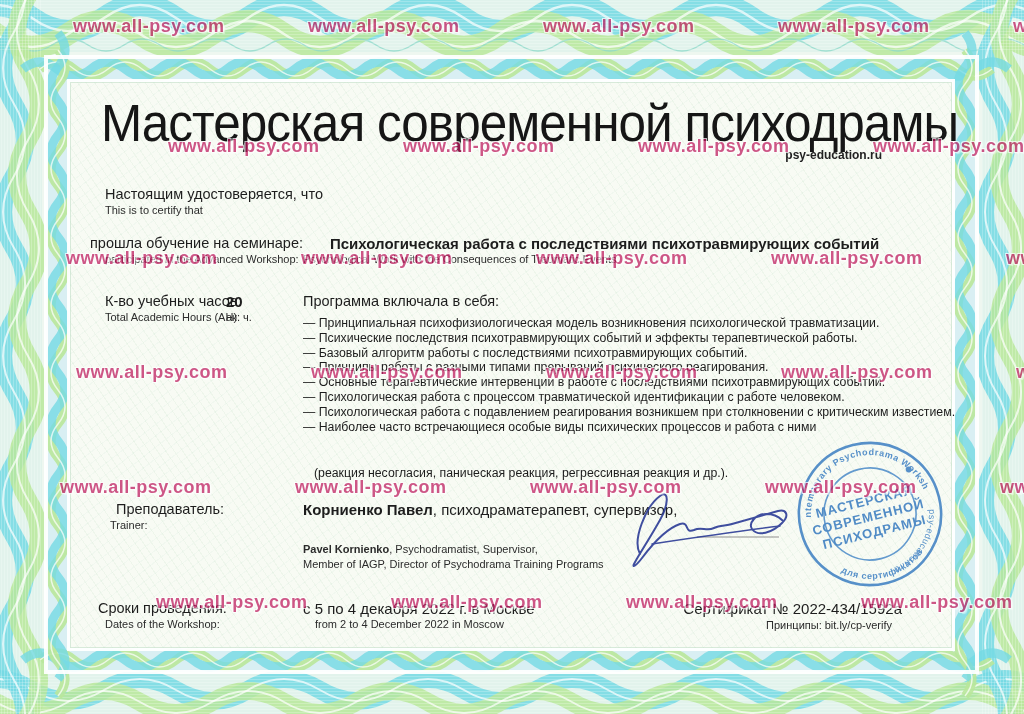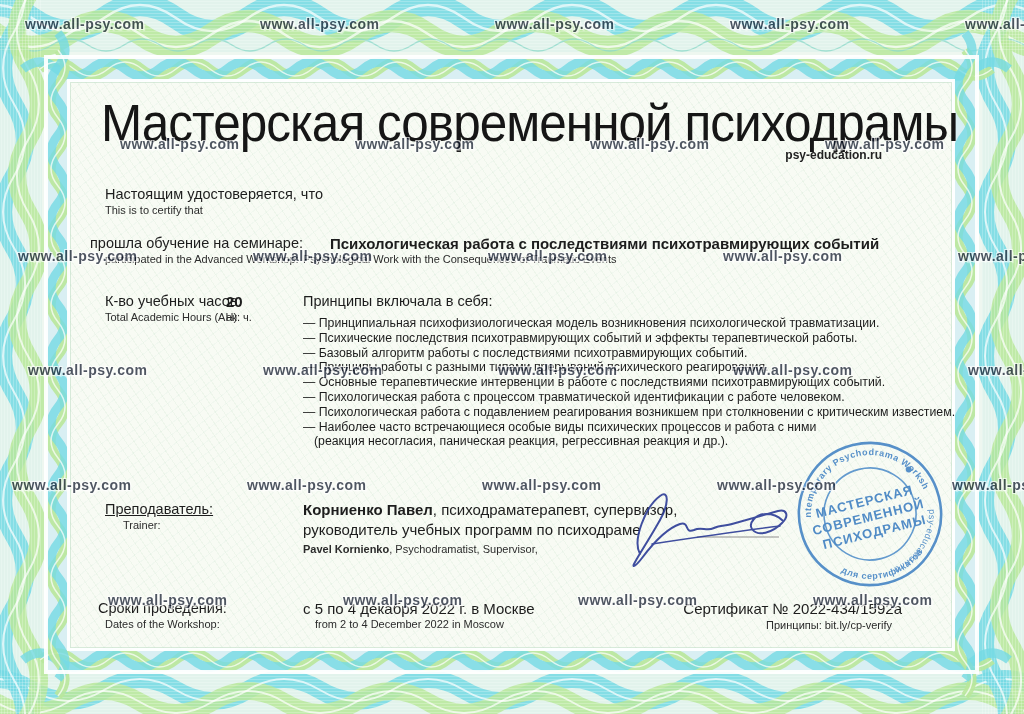--- a/index.html
+++ b/index.html
@@ -17,22 +17,22 @@
   .txt{position:absolute;z-index:10;color:#1d1d1d;white-space:nowrap;}
   .title{left:101px;top:94px;font-size:51px;letter-spacing:-1px;transform:scaleX(.97);transform-origin:left top;color:#161616;}
   .site{right:142px;top:148px;font-size:12px;font-weight:bold;color:#222;}
   .lab{font-size:14.5px;}
   .lab-en{font-size:11px;color:#2b2b2b;}
   .val{font-size:15px;}
   .b{font-weight:bold;}
   .program-list{position:absolute;left:303px;top:316px;z-index:10;font-size:12.3px;line-height:14.8px;color:#1c1c1c;white-space:nowrap;}
   .program-item{height:14.8px;}
   .wm-layer{position:absolute;inset:0;z-index:30;pointer-events:none;}
-  .wm{position:absolute;font-size:14px;font-weight:bold;letter-spacing:.5px;color:#0f172a;opacity:.72;white-space:nowrap;
-      text-shadow:1px 1px 0 #fff,-1px -1px 0 #fff,1px -1px 0 #fff,-1px 1px 0 #fff,2px 2px 1px rgba(255,255,255,.65);}
+  .wm{position:absolute;font-size:18px;font-weight:bold;letter-spacing:.5px;color:#be185d;opacity:.72;white-space:nowrap;
+      text-shadow:1px 1px 0 #fff,-1px -1px 0 #fff,1px -1px 0 #fff,-1px 1px 0 #fff,2px 2px 1px rgba(255,255,255,.65);padding-left:48px;}
   .stamp{position:absolute;left:785px;top:429px;z-index:12;opacity:.85;}
   .s-ring1{fill:none;stroke:#3b7ec2;stroke-width:2.6;}
   .s-ring2{fill:none;stroke:#4a8ac8;stroke-width:1.6;}
   .s-arc{fill:#3b7ec2;font-size:9px;font-weight:bold;letter-spacing:.6px;}
   .s-arc-sm{fill:#3b7ec2;font-size:9px;letter-spacing:.4px;}
   .s-center{fill:#3579bf;font-size:13px;font-weight:bold;letter-spacing:1px;text-anchor:middle;}
   .s-dot{fill:#3b7ec2;}
   .signature{position:absolute;left:612px;top:468px;z-index:13;}
   .sig-underline{position:absolute;left:697px;top:536px;width:82px;height:2px;background:#8f8f8f;opacity:.5;z-index:11;}
 </style>
@@ -107,38 +107,38 @@
   <div class="txt lab" style="left:90px;top:235px;">прошла обучение на семинаре:</div>
   <div class="txt lab-en" style="left:105px;top:253px;">participated in the Advanced Workshop:</div>
   <div class="txt val b" style="left:303px;top:235px;margin-left:27px;">Психологическая работа с последствиями психотравмирующих событий</div>
   <div class="txt lab-en" style="left:303px;top:253px;">Psychological Work with the Consequences of Traumatic Events</div>
 
   <div class="txt lab" style="left:105px;top:293px;">К-во учебных часов:</div>
   <div class="txt lab-en" style="left:105px;top:311px;">Total Academic Hours (AH):</div>
   <div class="txt val b" style="left:226px;top:293px;">20</div>
   <div class="txt lab-en" style="left:226px;top:311px;">ак. ч.</div>
 
-  <div class="txt lab" style="left:303px;top:293px;">Принципы включала в себя:</div>
+  <div class="txt lab" style="left:303px;top:293px;">Программа включала в себя:</div>
   <div class="program-list" id="program-list">
       <div class="program-item">— Принципиальная психофизиологическая модель возникновения психологической травматизации.</div>
       <div class="program-item">— Психические последствия психотравмирующих событий и эффекты терапевтической работы.</div>
       <div class="program-item">— Базовый алгоритм работы с последствиями психотравмирующих событий.</div>
       <div class="program-item">— Принципы работы с разными типами прерываний психического реагирования.</div>
       <div class="program-item">— Основные терапевтические интервенции в работе с последствиями психотравмирующих событий.</div>
       <div class="program-item">— Психологическая работа с процессом травматической идентификации с работе человеком.</div>
       <div class="program-item">— Психологическая работа с подавлением реагирования возникшем при столкновении с критическим известием.</div>
       <div class="program-item">— Наиболее часто встречающиеся особые виды психических процессов и работа с ними</div>
-      <div class="program-item" style="padding-left: 11px;">(реакция несогласия, паническая реакция, регрессивная реакция и др.).</div>
+      <div class="program-item" style="padding-left: 11px; margin-top: 32px;">(реакция несогласия, паническая реакция, регрессивная реакция и др.).</div>
     </div>
 
-  <div class="txt lab" style="left:105px;top:501px;text-decoration:underline;">Преподаватель:</div>
-  <div class="txt lab-en" style="left:123px;top:519px;">Trainer:</div>
+  <div class="txt lab" style="left:116px;top:501px;">Преподаватель:</div>
+  <div class="txt lab-en" style="left:110px;top:519px;">Trainer:</div>
   <div class="txt val" style="left:303px;top:501px;"><span class="b">Корниенко Павел</span><span>, психодраматерапевт, супервизор,</span></div>
-  <div class="txt val" style="left:303px;top:521px;">руководитель учебных программ по психодраме</div>
   <div class="txt lab-en" style="left:303px;top:543px;"><span class="b">Pavel Kornienko</span><span>, Psychodramatist, Supervisor,</span></div>
+  <div class="txt lab-en" style="left:303px;top:558px;">Member of IAGP, Director of Psychodrama Training Programs</div>
 
   <div class="txt lab" style="left:98px;top:600px;">Сроки проведения:</div>
   <div class="txt lab-en" style="left:105px;top:618px;">Dates of the Workshop:</div>
   <div class="txt val" style="left:303px;top:600px;">с 5 по 4 декабря 2022 г. в Москве</div>
   <div class="txt lab-en" style="left:315px;top:618px;">from 2 to 4 December 2022 in Moscow</div>
 
   <div class="txt val" style="right:122px;top:600px;text-align:right;">Сертификат № 2022-434/1592a</div>
   <div class="txt lab-en" style="right:132px;top:619px;">Принципы: bit.ly/cp-verify</div>
 
   <div class="sig-underline"></div>

